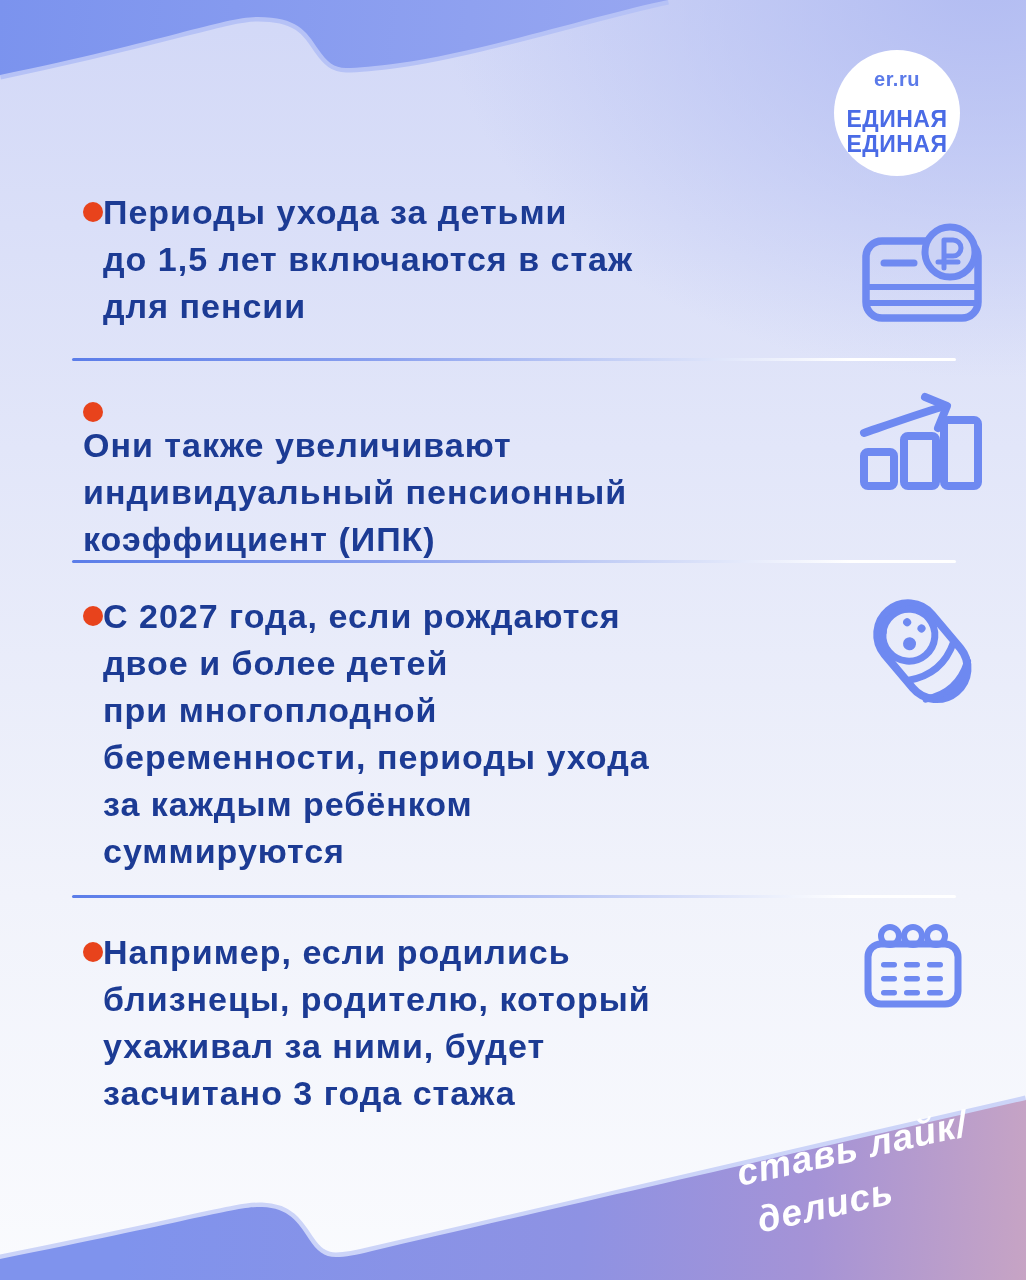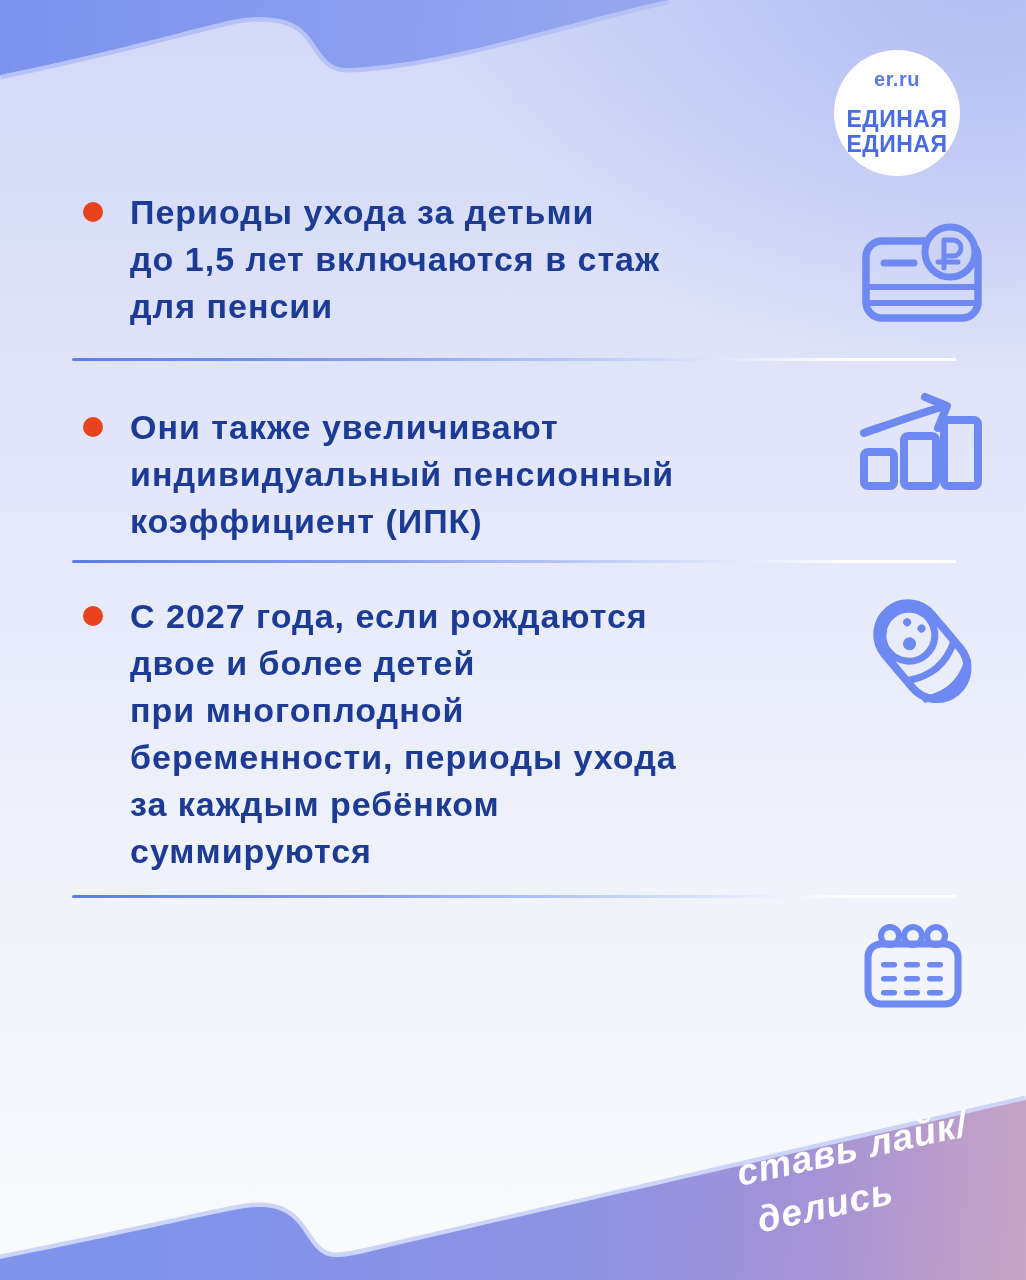--- a/index.html
+++ b/index.html
@@ -26,25 +26,25 @@
   .logo .url{font-size:20px;font-weight:700;color:#5b7ae9;letter-spacing:.5px;margin-bottom:16px;}
   .logo .party{font-size:23px;line-height:25px;font-weight:700;color:#4a6be6;letter-spacing:.5px;}
 
   
   .section{position:absolute;left:83px;display:flex;align-items:flex-start;}
   .dot{
     width:20px;height:20px;border-radius:50%;background:#e8431c;
     flex:0 0 auto;margin-top:13px;
   }
   .bullet-text{
-    margin-left:27px;width:740px;
+    width:740px;
     font-size:34px;line-height:47px;font-weight:700;color:#1c3b94;
     letter-spacing:1px;white-space:pre-line;
   }
-  .s1{top:189px;} .s2{top:404px;} .s3{top:593px;} .s4{top:929px;}
+  .s1{top:189px;} .s2{top:389px;flex-direction:column;} .s3{top:593px;} .s4{top:929px;}
 
   .divider{
     position:absolute;left:72px;width:884px;height:3px;border-radius:2px;
     background:linear-gradient(90deg,#5b7de9 0%,#8aa0ef 35%,#c6d1f6 62%,#ffffff 88%);
   }
   .d1{top:358px;} .d2{top:560px;} .d3{top:895px;}
 
   
   .footer-cta{
     position:absolute;left:732px;top:1150px;width:300px;
@@ -106,20 +106,27 @@
     <div class="dot"></div>
     <div class="bullet-text">С 2027 года, если рождаются
 двое и более детей
 при многоплодной
 беремен­ности, периоды ухода
 за каждым ребёнком
 суммируются</div>
   </div>
   <div class="divider d3"></div>
 
+  <div class="section s4">
+    <div class="dot"></div>
+    <div class="bullet-text">Например, если родились
+близнецы, родителю, который
+ухаживал за ними, будет
+засчитано 3 года стажа</div>
+  </div>
 
   <svg class="icons" width="1026" height="1280" viewBox="0 0 1026 1280">
 
     <g fill="none" stroke="#6e89f1" stroke-linecap="round" stroke-linejoin="round">
       <rect x="866" y="241" width="112" height="77" rx="16" stroke-width="7.5"></rect>
       <line x1="868" y1="287" x2="976" y2="287" stroke-width="6"></line>
       <line x1="868" y1="303" x2="976" y2="303" stroke-width="6"></line>
       <path d="M 884 263 H 914" stroke-width="7"></path>
       <circle cx="950" cy="252" r="25" fill="#ccd3f5" stroke-width="7"></circle>
       <path d="M 944 268 V 240 H 953 a 8 8 0 0 1 0 16 H 944 M 938 262 H 958" stroke-width="5"></path>

